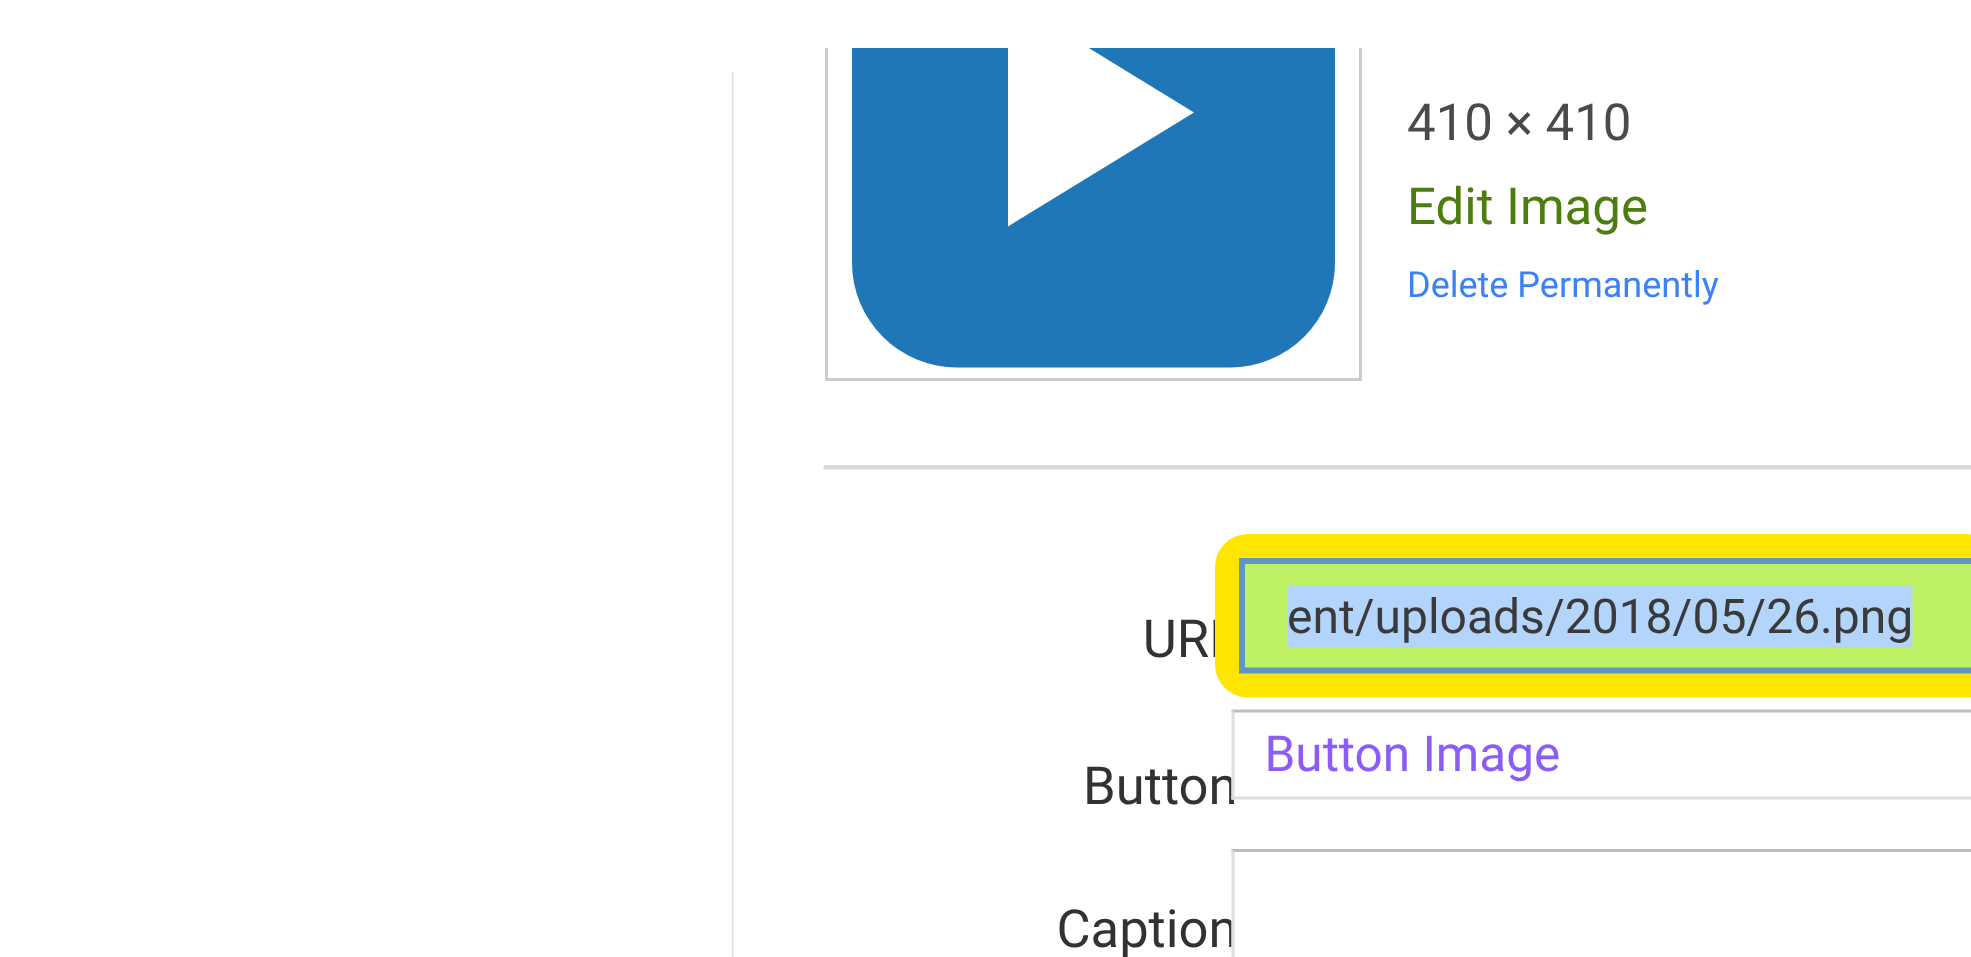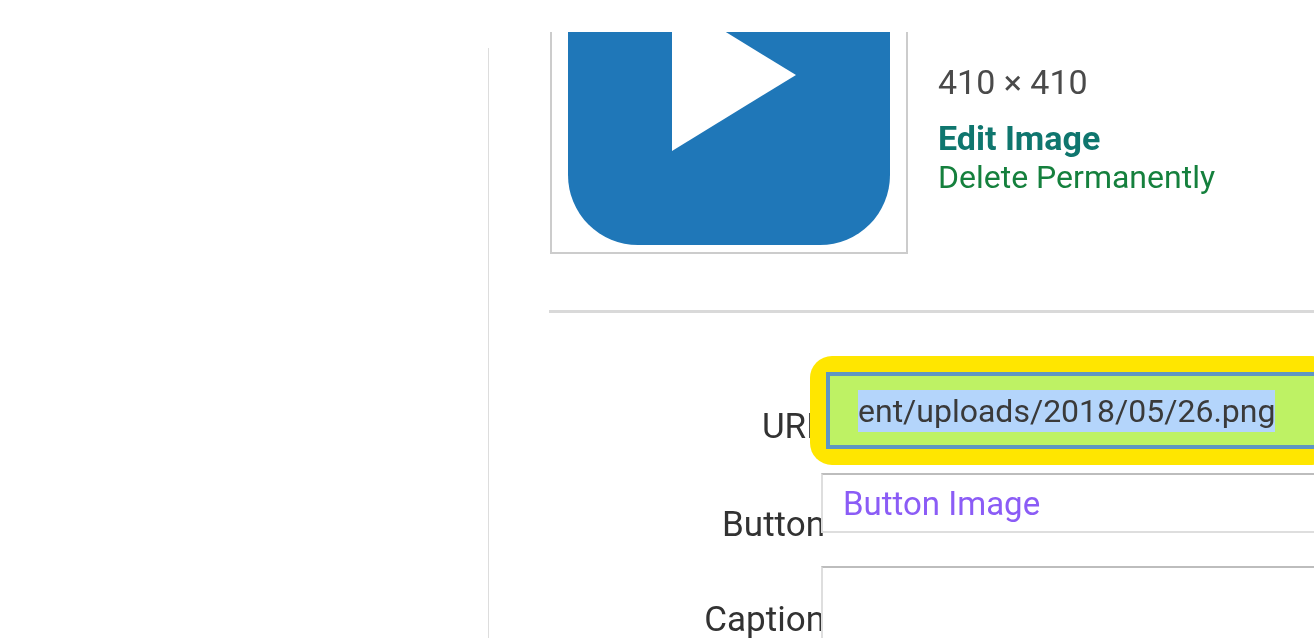--- a/index.html
+++ b/index.html
@@ -57,30 +57,29 @@
       left: 890px;
       top: 14px;
       font-size: 34px;
       color: #4a4a4a;
     }
     .edit-link {
       position: absolute;
       left: 890px;
       top: 70px;
       font-size: 34px;
-      color: #0f766e;
+      color: #4d7c0f;
       cursor: pointer;
-      font-weight: bold;
     }
     .delete-link {
       position: absolute;
       left: 890px;
-      top: 110px;
-      font-size: 32px;
-      color: #15803d;
+      top: 128px;
+      font-size: 24px;
+      color: #3b82f6;
       cursor: pointer;
     }
     .hr {
       position: absolute;
       left: 501px;
       top: 262px;
       width: 810px;
       height: 0;
       border-top: 3px solid #d9d9d9;
     }

